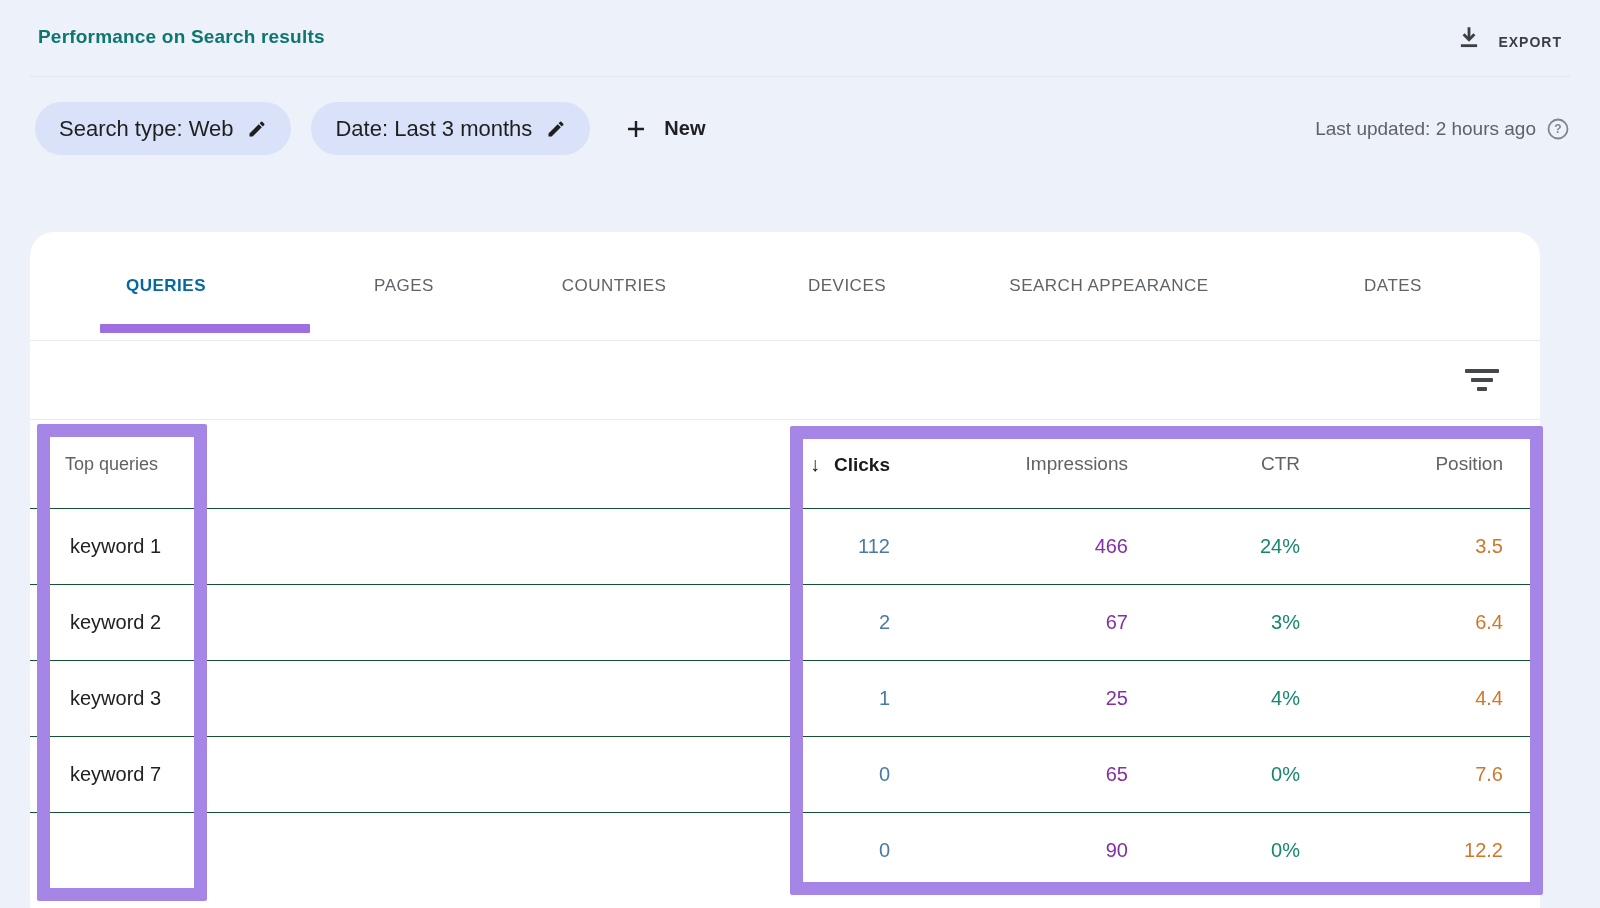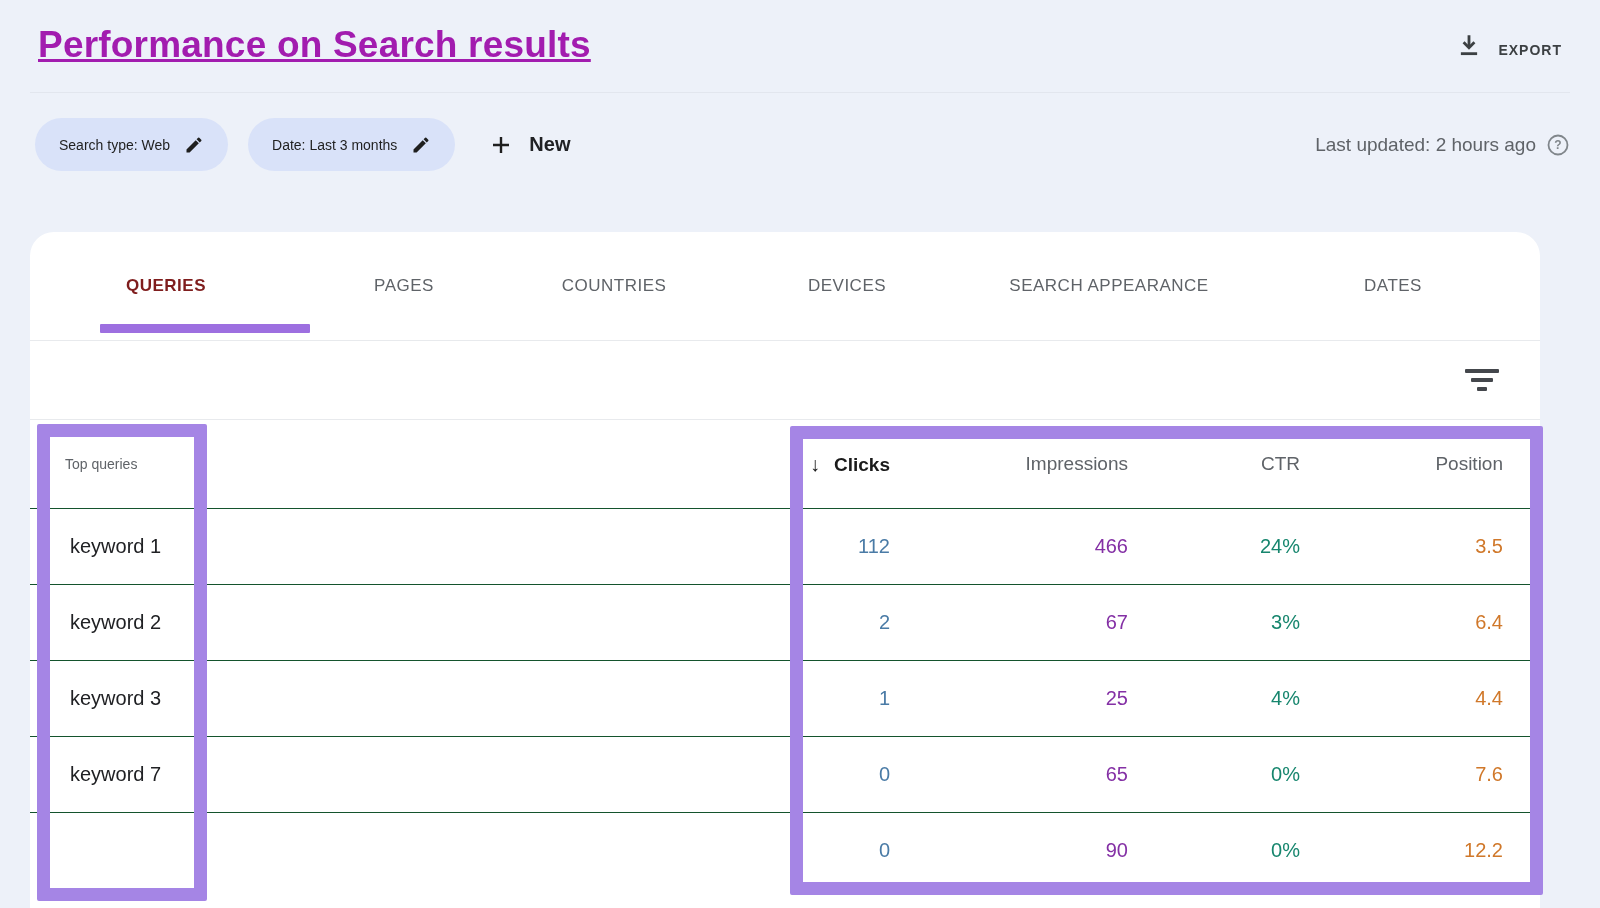--- a/index.html
+++ b/index.html
@@ -10,39 +10,39 @@
     color:#202124;
     position:relative;
     overflow:hidden;
   }
 
   
   .top-header {
     display:flex; align-items:center; justify-content:space-between;
     padding:24px 38px 26px 38px;
   }
-  .page-title { font-size:37px; font-weight:600; color:#a21caf; letter-spacing:0.2px;text-decoration:underline; }
+  .page-title { font-size:19px; font-weight:600; color:#0f766e; letter-spacing:0.2px; }
   .export-btn {
     display:flex; align-items:flex-end; gap:16px;
     font-size:14px; font-weight:700; letter-spacing:1px; color:#3c4043;
     background:none; border:none; cursor:pointer;
     font-family:"Liberation Sans", sans-serif;
   }
   .hdr-divider { height:1px; background:#e2e6ee; margin:0 30px; }
 
   
   .filters-row {
     display:flex; align-items:center;
     padding:25px 30px 0 35px;
   }
   .chip {
     display:flex; align-items:center; gap:14px;
     background:#d9e2f9; border:none; border-radius:28px;
     height:53px; padding:0 24px;
-    font-size:14px; color:#1f1f1f; cursor:pointer;
+    font-size:22px; color:#1f1f1f; cursor:pointer;
     font-family:"Liberation Sans", sans-serif;
     white-space:nowrap;
     justify-content:space-between;
   }
   .chip + .chip { margin-left:20px; }
   .chip-page { margin-left:30px; }
   .new-btn {
     display:flex; align-items:center; gap:16px;
     background:none; border:none; cursor:pointer;
     font-size:20px; font-weight:600; color:#202124;
@@ -64,21 +64,21 @@
   .tabs {
     position:relative; display:flex; height:109px; align-items:center;
     border-bottom:1px solid #e8eaed;
   }
   .tab {
     display:flex; align-items:center; justify-content:center;
     height:100%; background:none; border:none; cursor:pointer;
     font-size:17px; letter-spacing:0.5px; color:#5f6368;
     font-family:"Liberation Sans", sans-serif; font-weight:500;
   }
-  .tab.active { color:#7f1d1d; font-weight:700; }
+  .tab.active { color:#0369a1; font-weight:700; }
   .t0{width:272px;} .t1{width:204px;} .t2{width:216px;} .t3{width:250px;} .t4{width:274px;} .t5{width:294px;}
   .tab-indicator {
     position:absolute; left:70px; bottom:7px; width:210px; height:9px;
     background:#9d6fe0; border-radius:1px;
   }
 
   
   .toolbar-row {
     height:79px; display:flex; align-items:center; justify-content:flex-end;
     padding-right:35px; border-bottom:1px solid #e8eaed;
@@ -87,21 +87,21 @@
   .filter-icon span { display:block; background:#44474c; height:4px; border-radius:1px; }
   .filter-icon .b1{width:34px;} .filter-icon .b2{width:22px;} .filter-icon .b3{width:10px;}
 
   
   .tbl-row { display:flex; align-items:center; }
   .tbl-header { height:88px; }
   .data-row { height:76px; border-top:1px solid #14532d; }
   .col-query {
     width:380px; padding-left:40px; font-size:20px;
   }
-  .tbl-header .col-query { color:#5f6368; font-size:14px;padding-left:35px; }
+  .tbl-header .col-query { color:#5f6368; font-size:18px;padding-left:35px; }
   .metrics { margin-left:auto; display:flex; }
   .mc { text-align:right; font-size:20px; white-space:nowrap; }
   .mc-clicks{width:160px;} .mc-impr{width:238px;} .mc-ctr{width:172px;} .mc-pos{width:203px;}
   .metrics-pad { width:37px; }
   .tbl-header .mc { color:#5f6368; font-size:19px; }
   .tbl-header .mc-clicks { color:#1b1b1b; font-weight:700; }
   .sort-arrow { font-weight:400; margin-right:14px; font-size:20px; }
   .val-clicks { color:#4a7ba6; }
   .val-impr   { color:#8430a5; }
   .val-ctr    { color:#17866e; }

